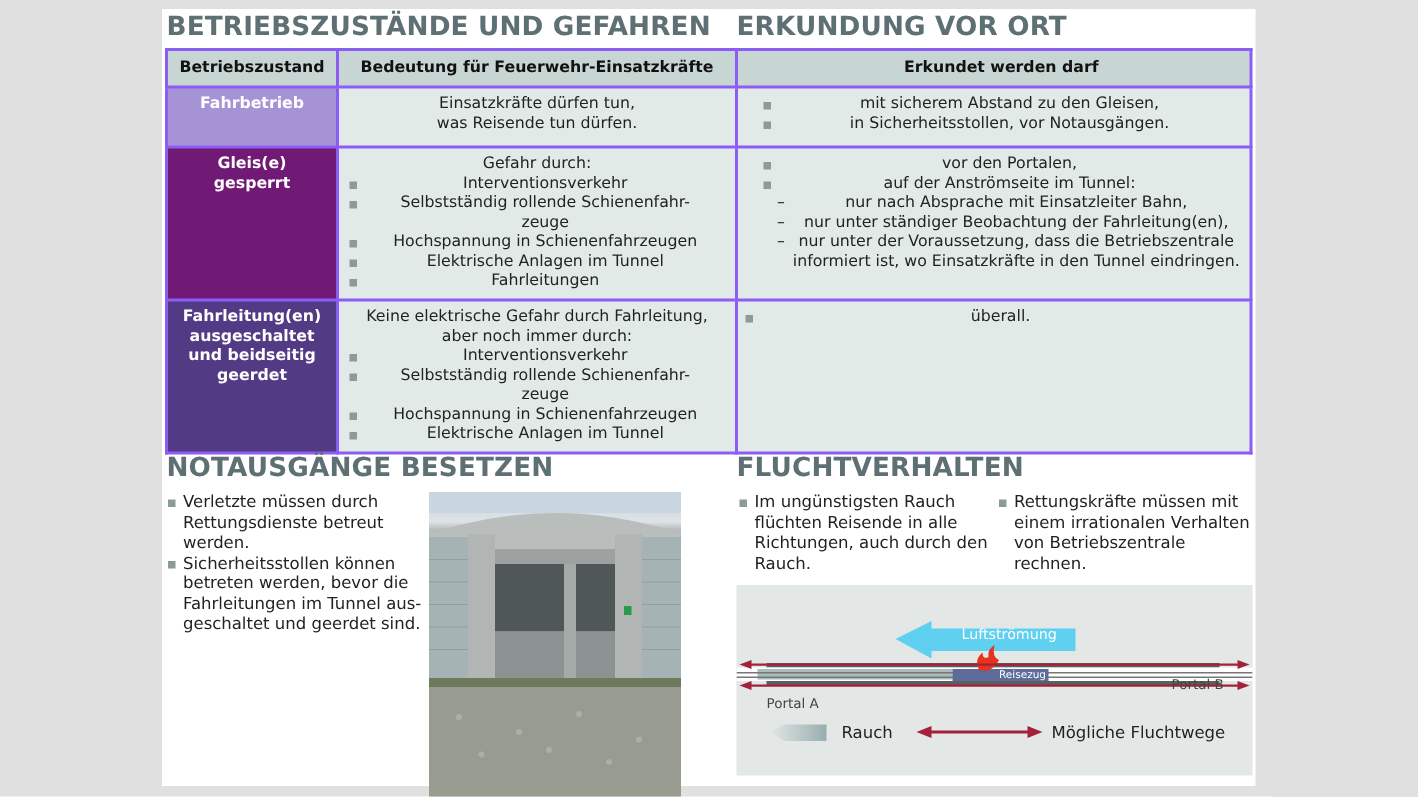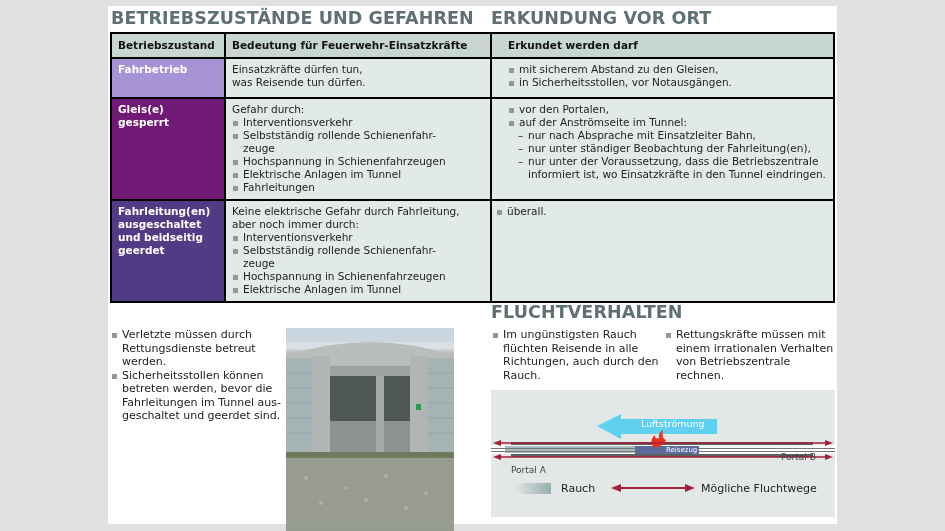--- a/index.html
+++ b/index.html
@@ -12,21 +12,21 @@
       background: #ffffff;
     }
     .h1 {
       position: absolute; font-family: "DejaVu Sans", sans-serif; font-weight: bold;
       color: #5e7073; font-size: 17.5px; letter-spacing: 0.1px; white-space: nowrap;
     }
     table.grid {
       position: absolute; left: 2px; top: 26px; width: 725px; border-collapse: collapse;
       font-size: 10.5px; line-height: 13px;
     }
-    table.grid td, table.grid th { vertical-align: top; padding: 4px 6px; border: 2px solid #000000; text-align: left; }
+    table.grid td, table.grid th { vertical-align: top; padding: 4px 6px; border: 2px solid #8b5cf6; text-align: center; }
     table.grid th { background: #c8d6d3; font-weight: bold; font-size: 10.5px; color: #111; padding: 5px 6px 5px 6px; height: 13px; }
     table.grid td.body { background: #e2eae8; color: #222; }
     td.state { color: #fff; font-weight: bold; width: 100px; }
     td.s1 { background: #a593d6; }
     td.s2 { background: #701a75; }
     td.s3 { background: #533a85; }
     ul { list-style: none; margin: 0; padding: 0; }
     li.b { position: relative; padding-left: 11px; }
     li.b::before { content: ""; position: absolute; left: 1px; top: 5px; width: 5px; height: 5px; background: #8e9a98; }
     li.d { position: relative; padding-left: 20px; }
@@ -122,20 +122,21 @@
       </td>
       <td class="body" style="padding-left:4px;">
         <ul>
           <li class="b">überall.</li>
         </ul>
       </td>
     </tr>
   </tbody>
     </table>
 
+  <div class="h1" style="left:3px; top:296px;">NOTAUSGÄNGE BESETZEN</div>
   <ul class="left-list">
     <li class="b">
       <div>Verletzte müssen durch</div>
         <div>Rettungsdienste betreut</div>
         <div>werden.</div>
     </li>
     <li class="b">
       <div>Sicherheitsstollen können</div>
         <div>betreten werden, bevor die</div>
         <div>Fahrleitungen im Tunnel aus-</div>

